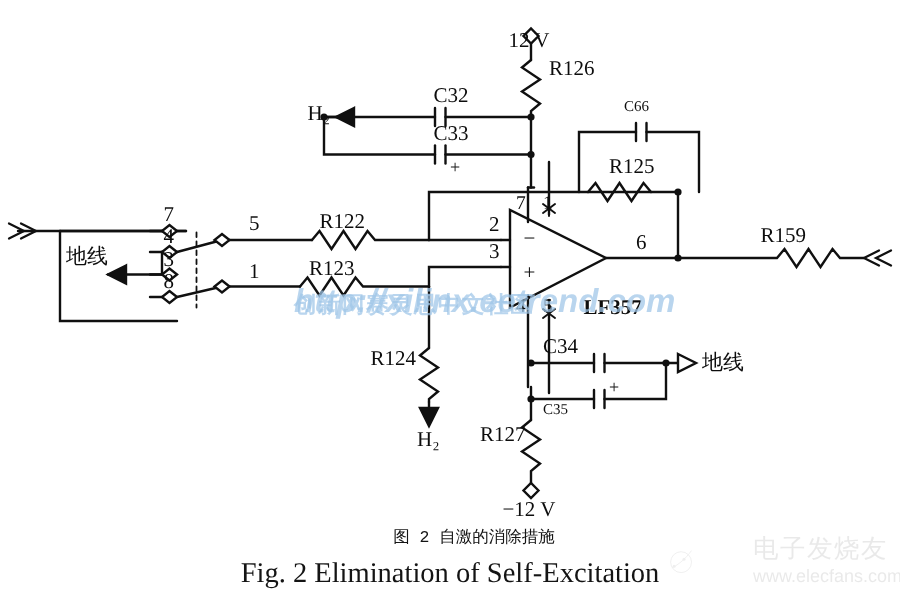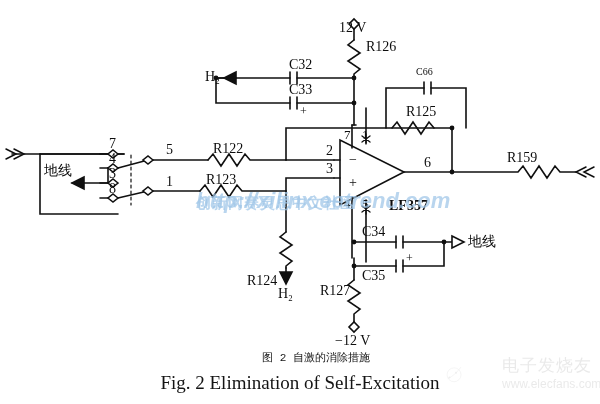--- a/index.html
+++ b/index.html
@@ -189,31 +189,31 @@
 
   <div class="lbl" style="left:109px;top:136px;font-size:14px;">7</div>
   <div class="lbl" style="left:109px;top:151px;font-size:14px;">4</div>
   <div class="lbl" style="left:109px;top:166px;font-size:14px;">3</div>
   <div class="lbl" style="left:109px;top:181px;font-size:14px;">8</div>
   <div class="lbl" style="left:166px;top:142px;font-size:14px;">5</div>
   <div class="lbl" style="left:166px;top:174px;font-size:14px;">1</div>
 
   <div class="lbl" style="left:213px;top:141px;font-size:14px;">R122</div>
   <div class="lbl" style="left:206px;top:172px;font-size:14px;">R123</div>
-  <div class="lbl" style="left:247px;top:232px;font-size:14px;margin-top:41px;">R124</div>
+  <div class="lbl" style="left:247px;top:232px;font-size:14px;">R124</div>
   <div class="lbl" style="left:406px;top:104px;font-size:14px;">R125</div>
   <div class="lbl" style="left:366px;top:39px;font-size:14px;">R126</div>
   <div class="lbl" style="left:320px;top:283px;font-size:14px;">R127</div>
   <div class="lbl" style="left:507px;top:150px;font-size:14px;">R159</div>
 
   <div class="lbl" style="left:289px;top:57px;font-size:14px;">C32</div>
   <div class="lbl" style="left:289px;top:82px;font-size:14px;">C33</div>
   <div class="lbl" style="left:300px;top:104px;font-size:12px;">+</div>
   <div class="lbl" style="left:362px;top:224px;font-size:14px;">C34</div>
-  <div class="lbl" style="left:362px;top:268px;font-size:14px;">C35</div>
+  <div class="lbl" style="left:362px;top:268px;font-size:10px;">C35</div>
   <div class="lbl" style="left:406px;top:251px;font-size:12px;">+</div>
   <div class="lbl" style="left:416px;top:66px;font-size:10px;">C66</div>
 
   <div class="lbl" style="left:339px;top:20px;font-size:14px;">12 V</div>
   <div class="lbl" style="left:335px;top:333px;font-size:14px;">−12 V</div>
 
   <div class="lbl" style="left:205px;top:69px;font-size:14px;">H₂</div>
   <div class="lbl" style="left:278px;top:286px;font-size:14px;">H₂</div>
   <div class="lbl cn" style="left:468px;top:233px;font-size:14px;">地线</div>
 

